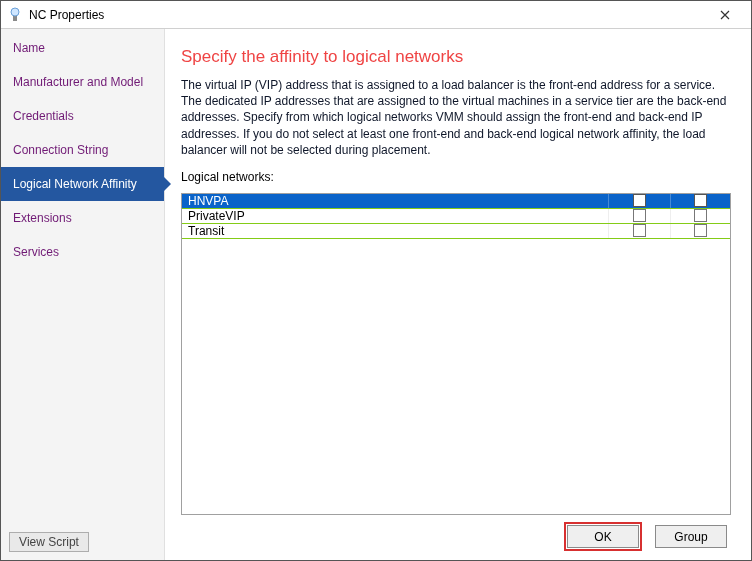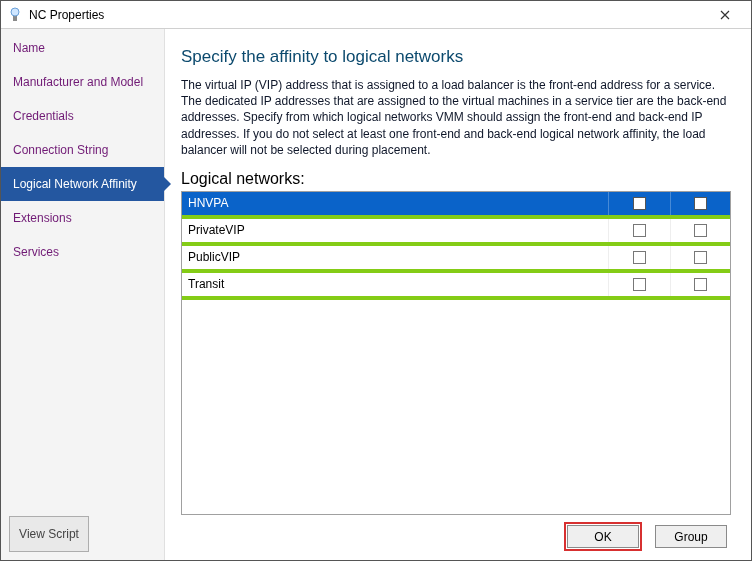--- a/index.html
+++ b/index.html
@@ -67,51 +67,51 @@
     content: "";
     position: absolute;
     right: -7px; top: 50%;
     transform: translateY(-50%);
     border-left: 7px solid #2457a0;
     border-top: 7px solid transparent;
     border-bottom: 7px solid transparent;
   }
   .view-script {
     margin: 8px;
-    height: 36px;
+    height: 20px;
     border: 1px solid #adadad;
     background: #e9e9e9;
     display: flex; align-items: center; justify-content: center;
     font-size: 12px;
     color: #444;
     cursor: pointer;
     width: 80px;
   }
 
   .content {
     flex: 1;
     display: flex;
     flex-direction: column;
     padding: 18px 20px 10px 16px;
   }
   .content h1 {
     margin: 0 0 10px 0;
     font-size: 17px;
     font-weight: 400;
-    color: #0c4a6e;
+    color: #ef4444;
   }
   .content p.desc {
     margin: 0 0 12px 0;
     font-size: 12px;
     color: #0f172a;
     line-height: 1.35;
   }
   .label {
-    font-size: 16px;
-    margin-bottom: 3px;
+    font-size: 12px;
+    margin-bottom: 9px;
   }
 
   .grid {
     border: 1px solid #a0a0a0;
     flex: 1;
     overflow: hidden;
     display: flex;
     flex-direction: column;
   }
   .grid-header {
@@ -126,23 +126,23 @@
     display: flex; align-items: center;
   }
   .grid-header .col:last-child { border-right: none; }
   .col-name { flex: 1; }
   .col-front { width: 62px; justify-content: flex-start; }
   .col-back  { width: 60px; justify-content: flex-start; }
 
   .grid-body { flex: 1; overflow: auto; }
   .row {
     display: flex;
-    border-bottom: 4px solid #84cc16;
-    font-size: 12px;
-    height: 27px;
+    border-bottom: 1px solid #84cc16;
+    font-size: 12px;
+    height: 15px;
     align-items: stretch;
   }
   .row.selected { background: #0a63c9; color: #fff; }
   .row .cell {
     display: flex; align-items: center;
     padding: 0 6px;
   }
   .row .cell.name { flex: 1; border-right: 1px solid transparent; }
   .row .cell.front { width: 62px; justify-content: center; border-left: 1px solid #eee; }
   .row .cell.back  { width: 60px; justify-content: center; border-left: 1px solid #eee; }
@@ -226,29 +226,20 @@
           <div class="row">
             <div class="cell name">PrivateVIP</div>
             <div class="cell front">
               <span class="chk"></span>
             </div>
             <div class="cell back">
               <span class="chk"></span>
             </div>
           </div>
           <div class="row">
-            <div class="cell name">PublicVIP</div>
-            <div class="cell front">
-              <span class="chk"></span>
-            </div>
-            <div class="cell back">
-              <span class="chk"></span>
-            </div>
-          </div>
-          <div class="row">
             <div class="cell name">Transit</div>
             <div class="cell front">
               <span class="chk"></span>
             </div>
             <div class="cell back">
               <span class="chk"></span>
             </div>
           </div>
         </div>
     </div>

